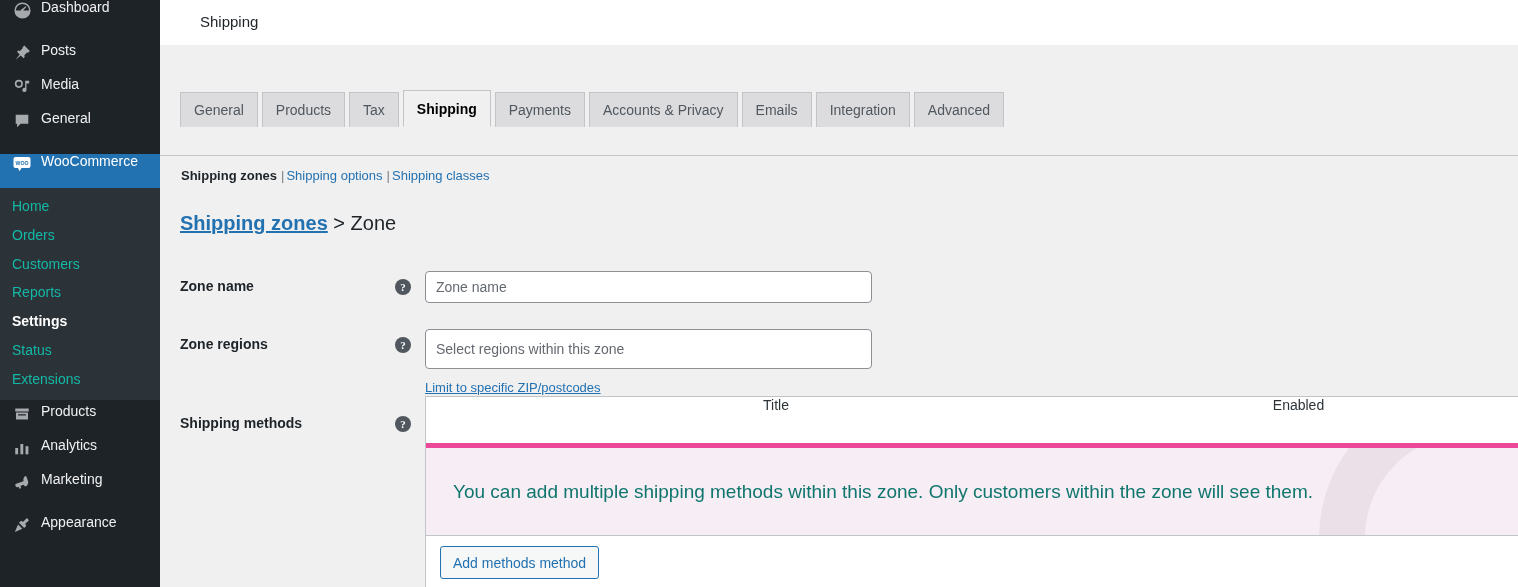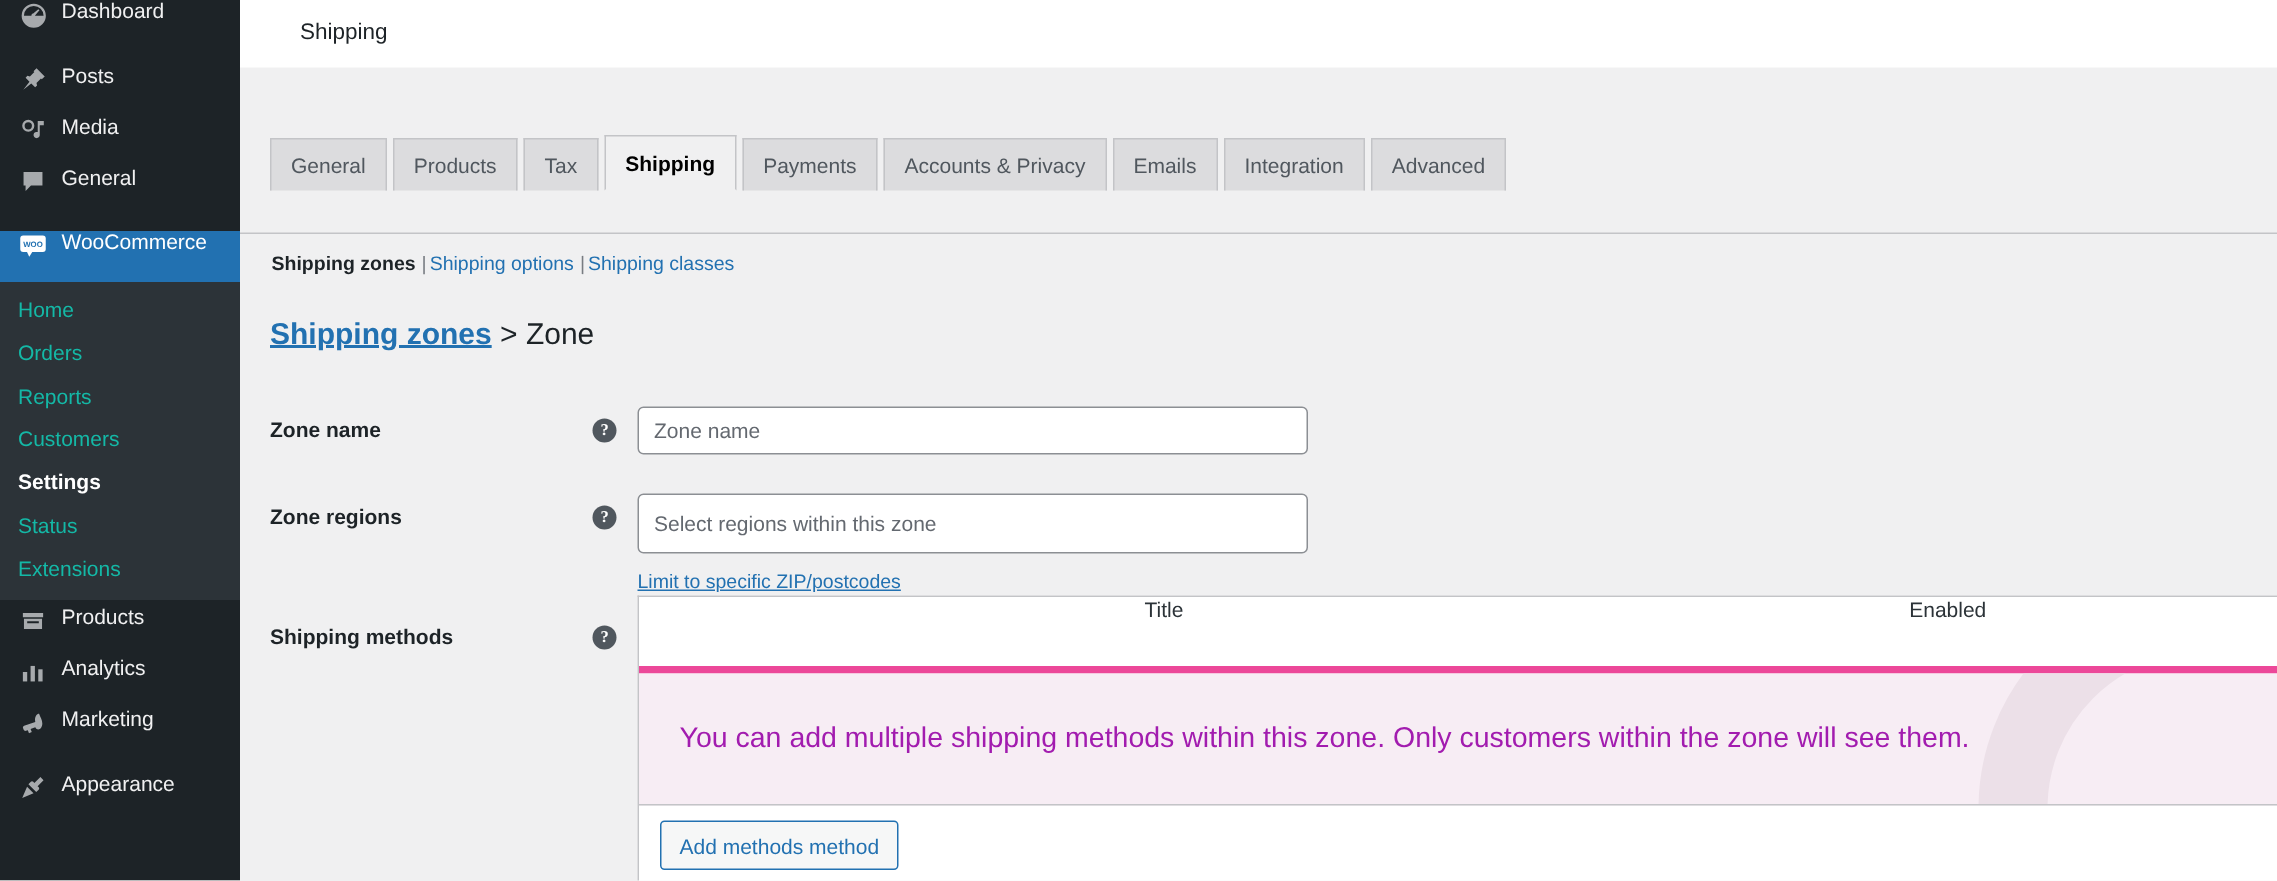--- a/index.html
+++ b/index.html
@@ -269,21 +269,21 @@
     display: flex;
     align-items: center;
     overflow: hidden;
     border-bottom: 1px solid #c3c4c7;
   }
   .wcsz-prompt .prompt-text {
     position: relative;
     z-index: 2;
     padding-left: 27px;
     font-size: 19px;
-    color: #a21caf;
+    color: #0f766e;
     font-weight: 400;
     line-height: 1.3;
   }
   .wcsz-deco {
     position: absolute;
     right: -90px; top: -60px;
     width: 300px; height: 300px;
     border-radius: 50%;
     border: 46px solid #ece0e8;
     z-index: 1;
@@ -359,22 +359,22 @@
             <path d="M6 14l1.5 3.2L9.5 14z" fill="#fff"></path>
             <text x="10" y="10.6" font-size="5.2" font-family="Liberation Sans, sans-serif" font-weight="700" fill="#2271b1" text-anchor="middle">WOO</text>
           </svg>
       </span>
       <span class="m-label">WooCommerce</span>
     </div>
 
     <div class="submenu">
       <span class="submenu-item">Home</span>
       <span class="submenu-item">Orders</span>
+      <span class="submenu-item">Customers</span>
       <span class="submenu-item">Reports</span>
-      <span class="submenu-item">Customers</span>
       <span class="submenu-item current">Settings</span>
       <span class="submenu-item">Status</span>
       <span class="submenu-item">Extensions</span>
     </div>
 
     <div class="menu-top" style="margin-top:4px">
       <span class="m-icon">
         <svg width="18" height="18" viewBox="0 0 20 20" fill="currentColor">
             <path d="M2.5 4h15v3.2h-15V4zm.8 4.4h13.4V16H3.3V8.4zm2.4 1.8v1.5h8.6v-1.5H5.7z"></path>
           </svg>

